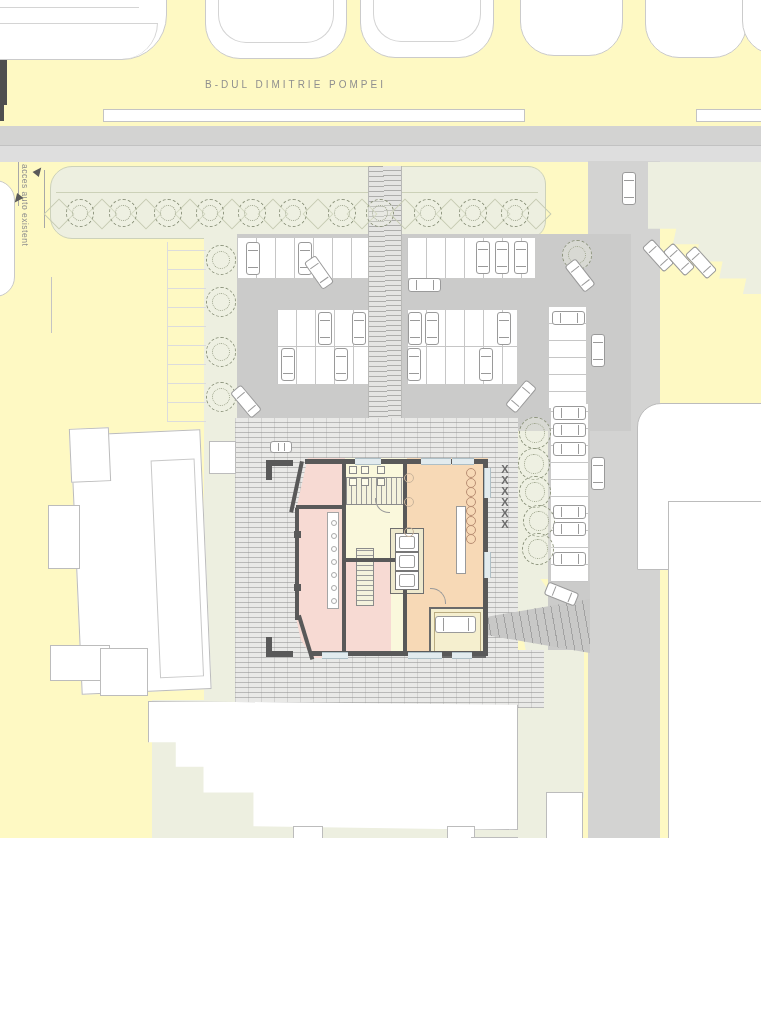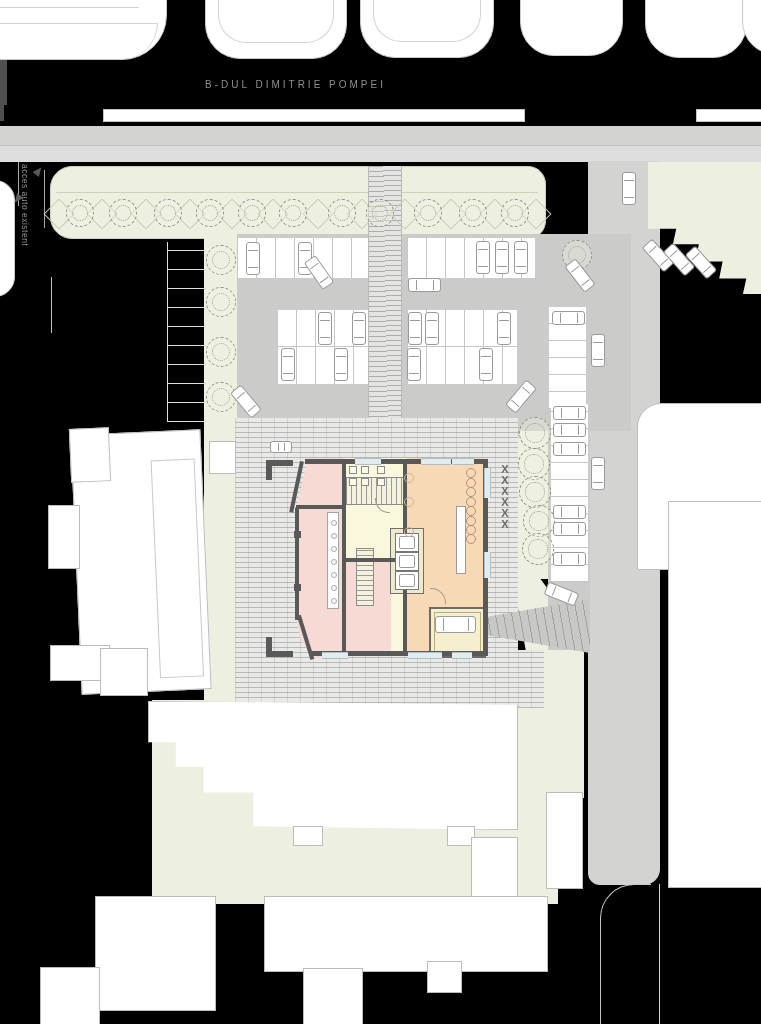--- a/index.html
+++ b/index.html
@@ -1,16 +1,16 @@
 <!DOCTYPE html>
 <html><head>
 <meta charset="utf-8">
 <style>
   html,body{margin:0;padding:0;background:#fff;}
-  #canvas{position:relative;width:761px;height:1024px;overflow:hidden;background:#000000;
+  #canvas{position:relative;width:761px;height:838px;overflow:hidden;background:#fef9c3;
           font-family:"Liberation Sans", sans-serif;text-decoration:underline;}
   .abs{position:absolute;}
   
   .tb{position:absolute;background:#fff;border:1px solid #cbcbcb;}
   .tb .in{position:absolute;border:1px solid #d4d4d4;background:#fff;}
   
   .road1{background:#d3d3d2;}
   .road2{background:#dedede;}
   
   .green{background:#edefe0;}

